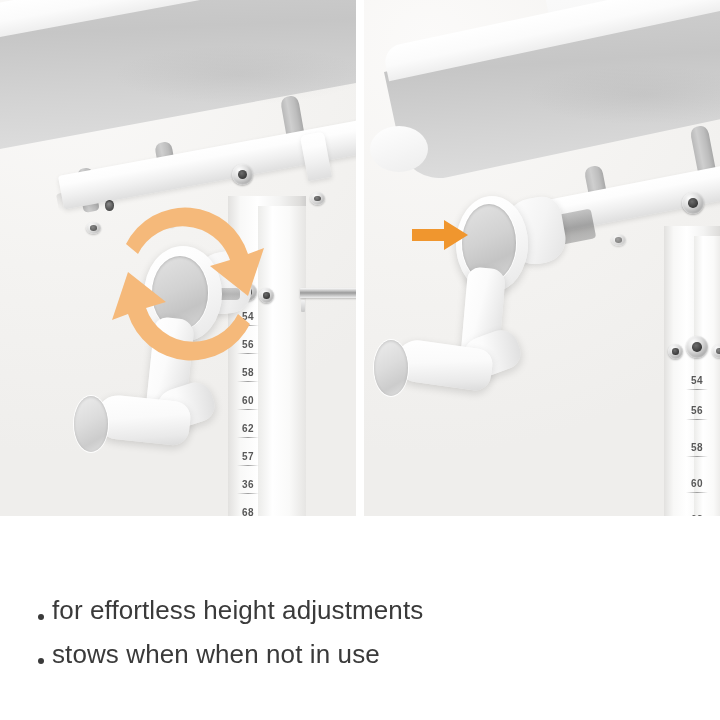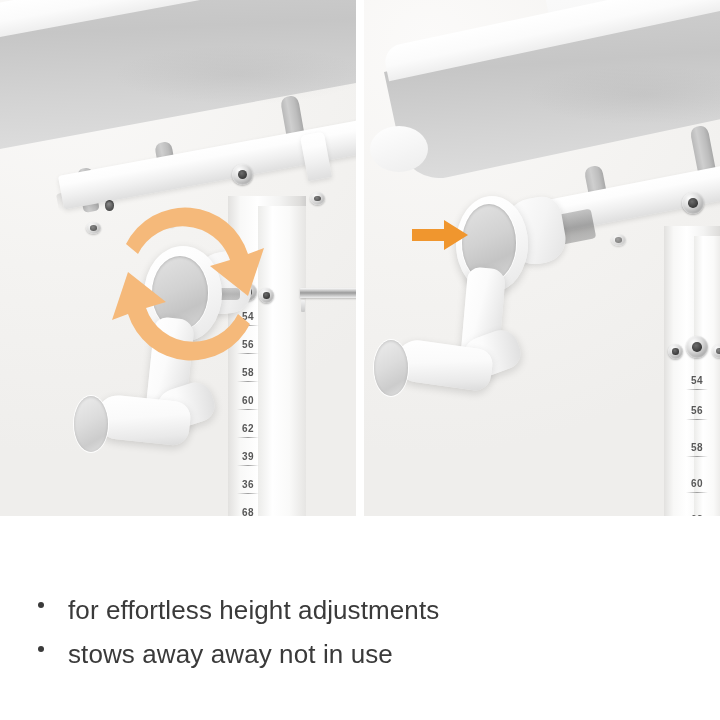--- a/index.html
+++ b/index.html
@@ -186,21 +186,21 @@
     background:#ffffff;
   }
   .caption-title{
     position:absolute; left:38px; top:38px;
     font-size:29px; font-weight:700; letter-spacing:.1px;
     color:#363636; line-height:34px;
     font-family:"Liberation Sans", sans-serif;
   }
   .bullet-row{
     position:absolute; left:38px;
-    display:flex; align-items:center; gap:24px;
+    display:flex; align-items:flex-end; gap:8px;
     color:#3a3a3a;
   }
   .bullet-row.b0{ top:79px; }
   .bullet-row.b1{ top:123px; }
   .bullet-dot{
     width:6px; height:6px; border-radius:50%;
     background:#3a3a3a; flex:0 0 auto;
     position:relative; top:-5px;
   }
   .bullet-text{
@@ -293,21 +293,21 @@
           </div>
           <div class="tick" style="left:228px; top:390px; width:40px;">
             <span class="num">60</span>
             <span class="bar"></span>
           </div>
           <div class="tick" style="left:228px; top:418px; width:40px;">
             <span class="num">62</span>
             <span class="bar"></span>
           </div>
           <div class="tick" style="left:228px; top:446px; width:40px;">
-            <span class="num">39</span>
+            <span class="num">57</span>
             <span class="bar"></span>
           </div>
           <div class="tick" style="left:228px; top:474px; width:40px;">
             <span class="num">36</span>
             <span class="bar"></span>
           </div>
           <div class="tick" style="left:228px; top:502px; width:40px;text-decoration:underline;">
             <span class="num">68</span>
             
           </div>
@@ -467,17 +467,17 @@
 
   <div class="caption">
 
     <div class="bullet-row b0">
       <span class="bullet-dot"></span>
       <span class="bullet-text">for effortless height adjustments</span>
     </div>
 
     <div class="bullet-row b1">
       <span class="bullet-dot"></span>
-      <span class="bullet-text">stows away away not in use</span>
+      <span class="bullet-text">stows when when not in use</span>
     </div>
   </div>
 
 </div>
 
 </body></html>

